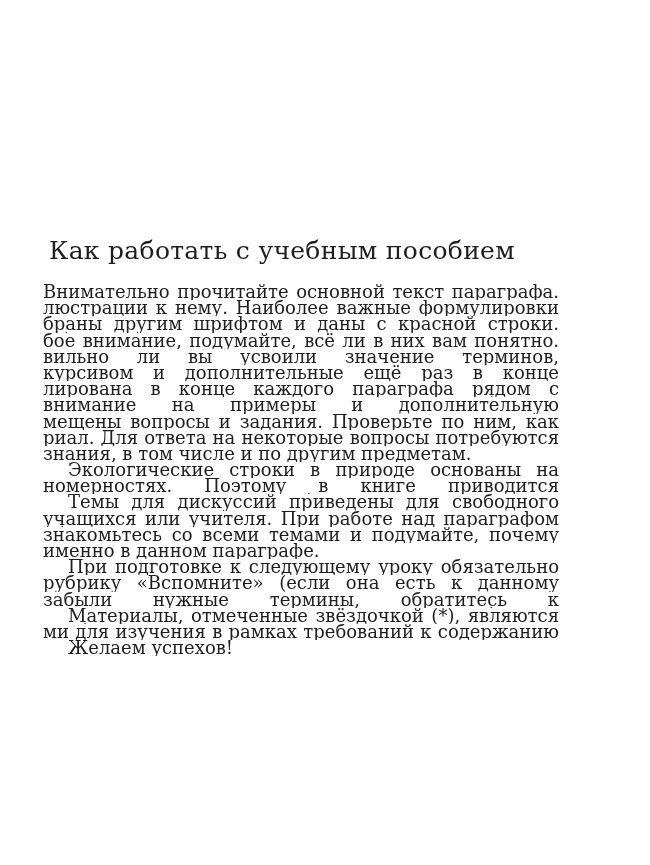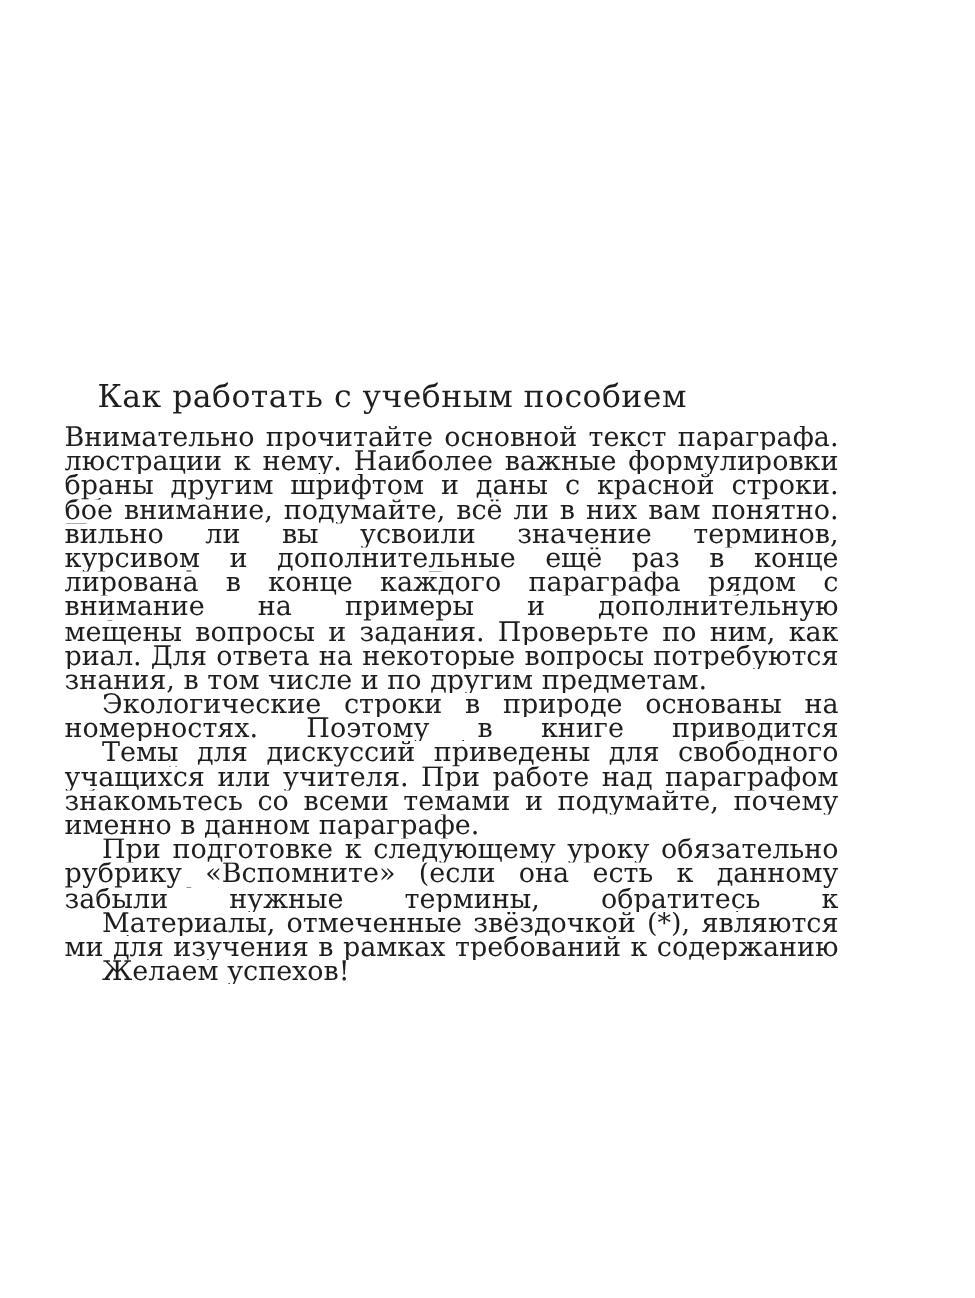--- a/index.html
+++ b/index.html
@@ -13,22 +13,22 @@
     height: 865px;
     background: #ffffff;
     overflow: hidden;
     font-family: "DejaVu Serif", "Liberation Serif", serif;
     color: #222222;
   }
   .page-title {
     position: absolute;
     left: 49px;
     top: 236px;
-    margin: 16px;
-    font-size: 21px;
+    margin: 0;
+    font-size: 25px;
     font-weight: normal;
     letter-spacing: 0.3px;
     white-space: nowrap;
     color: #1e1e1e;
   }
   .text-block {
     position: absolute;
     left: 43px;
     top: 284px;
     width: 516px;

